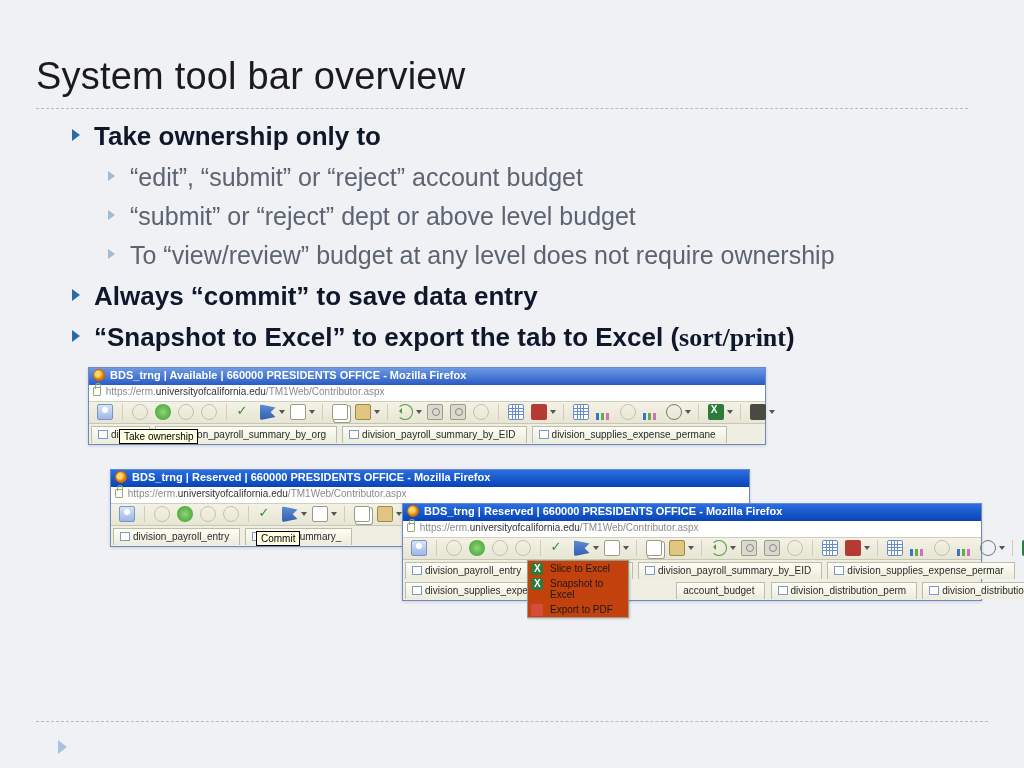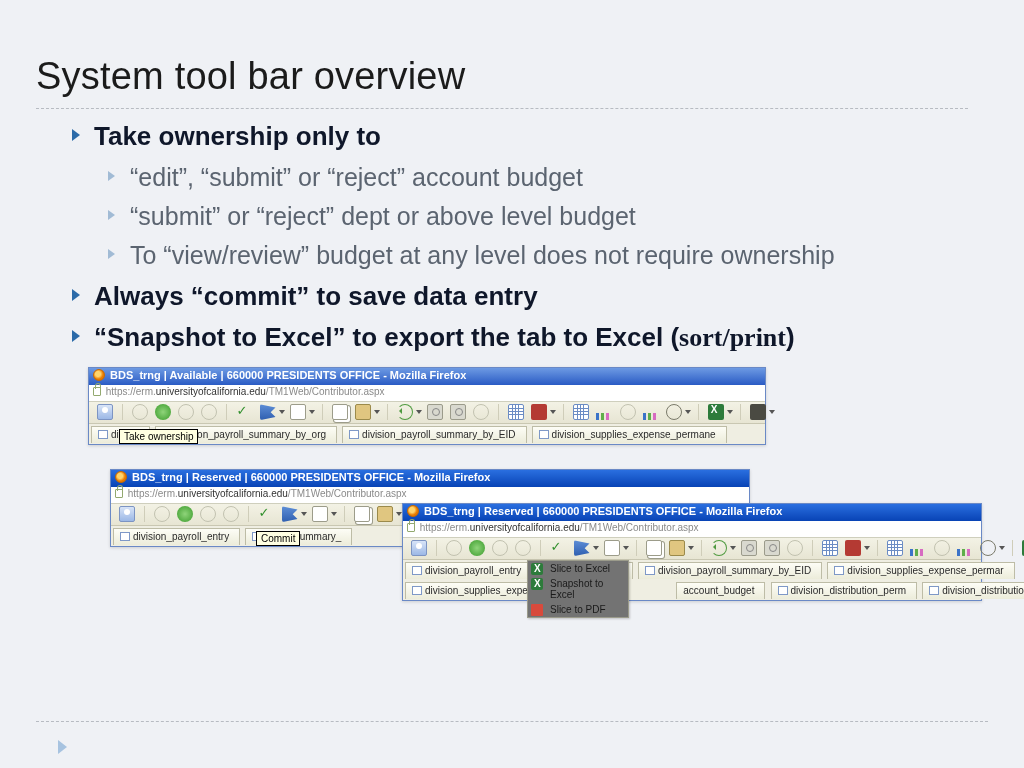--- a/index.html
+++ b/index.html
@@ -206,21 +206,21 @@
     border: 1px solid #000;
     font-family: Tahoma, sans-serif;
     font-size: 10px;
     padding: 1px 4px;
     color: #000;
     z-index: 10;
   }
 
   .dropdown-menu {
     position:absolute;
-    background:#737373;
+    background:#c2410c;
     border:1px solid #9b9b8b;
     font-family:Tahoma,sans-serif;
     font-size:10px;
     box-shadow:1px 1px 2px rgba(0,0,0,.2);
     z-index:5;
   }
   .dropdown-menu .mi {
     padding: 2px 10px 2px 22px;
     color:#1a1a1a;
     position:relative;
@@ -407,21 +407,21 @@
         <div class="mi">
           <span class="ic i-excel"></span>
           <span>Slice to Excel</span>
         </div>
         <div class="mi">
           <span class="ic i-excel"></span>
           <span>Snapshot to Excel</span>
         </div>
         <div class="mi">
           <span class="ic" style="background:#d84a3c;border-radius:1px;"></span>
-          <span>Slice to PDF</span>
+          <span>Export to PDF</span>
         </div>
       </div>
     </div>
 
   </div>
 </div>
 
 <hr class="dashed bottom">
 <div class="footer-arrow"></div>
 

